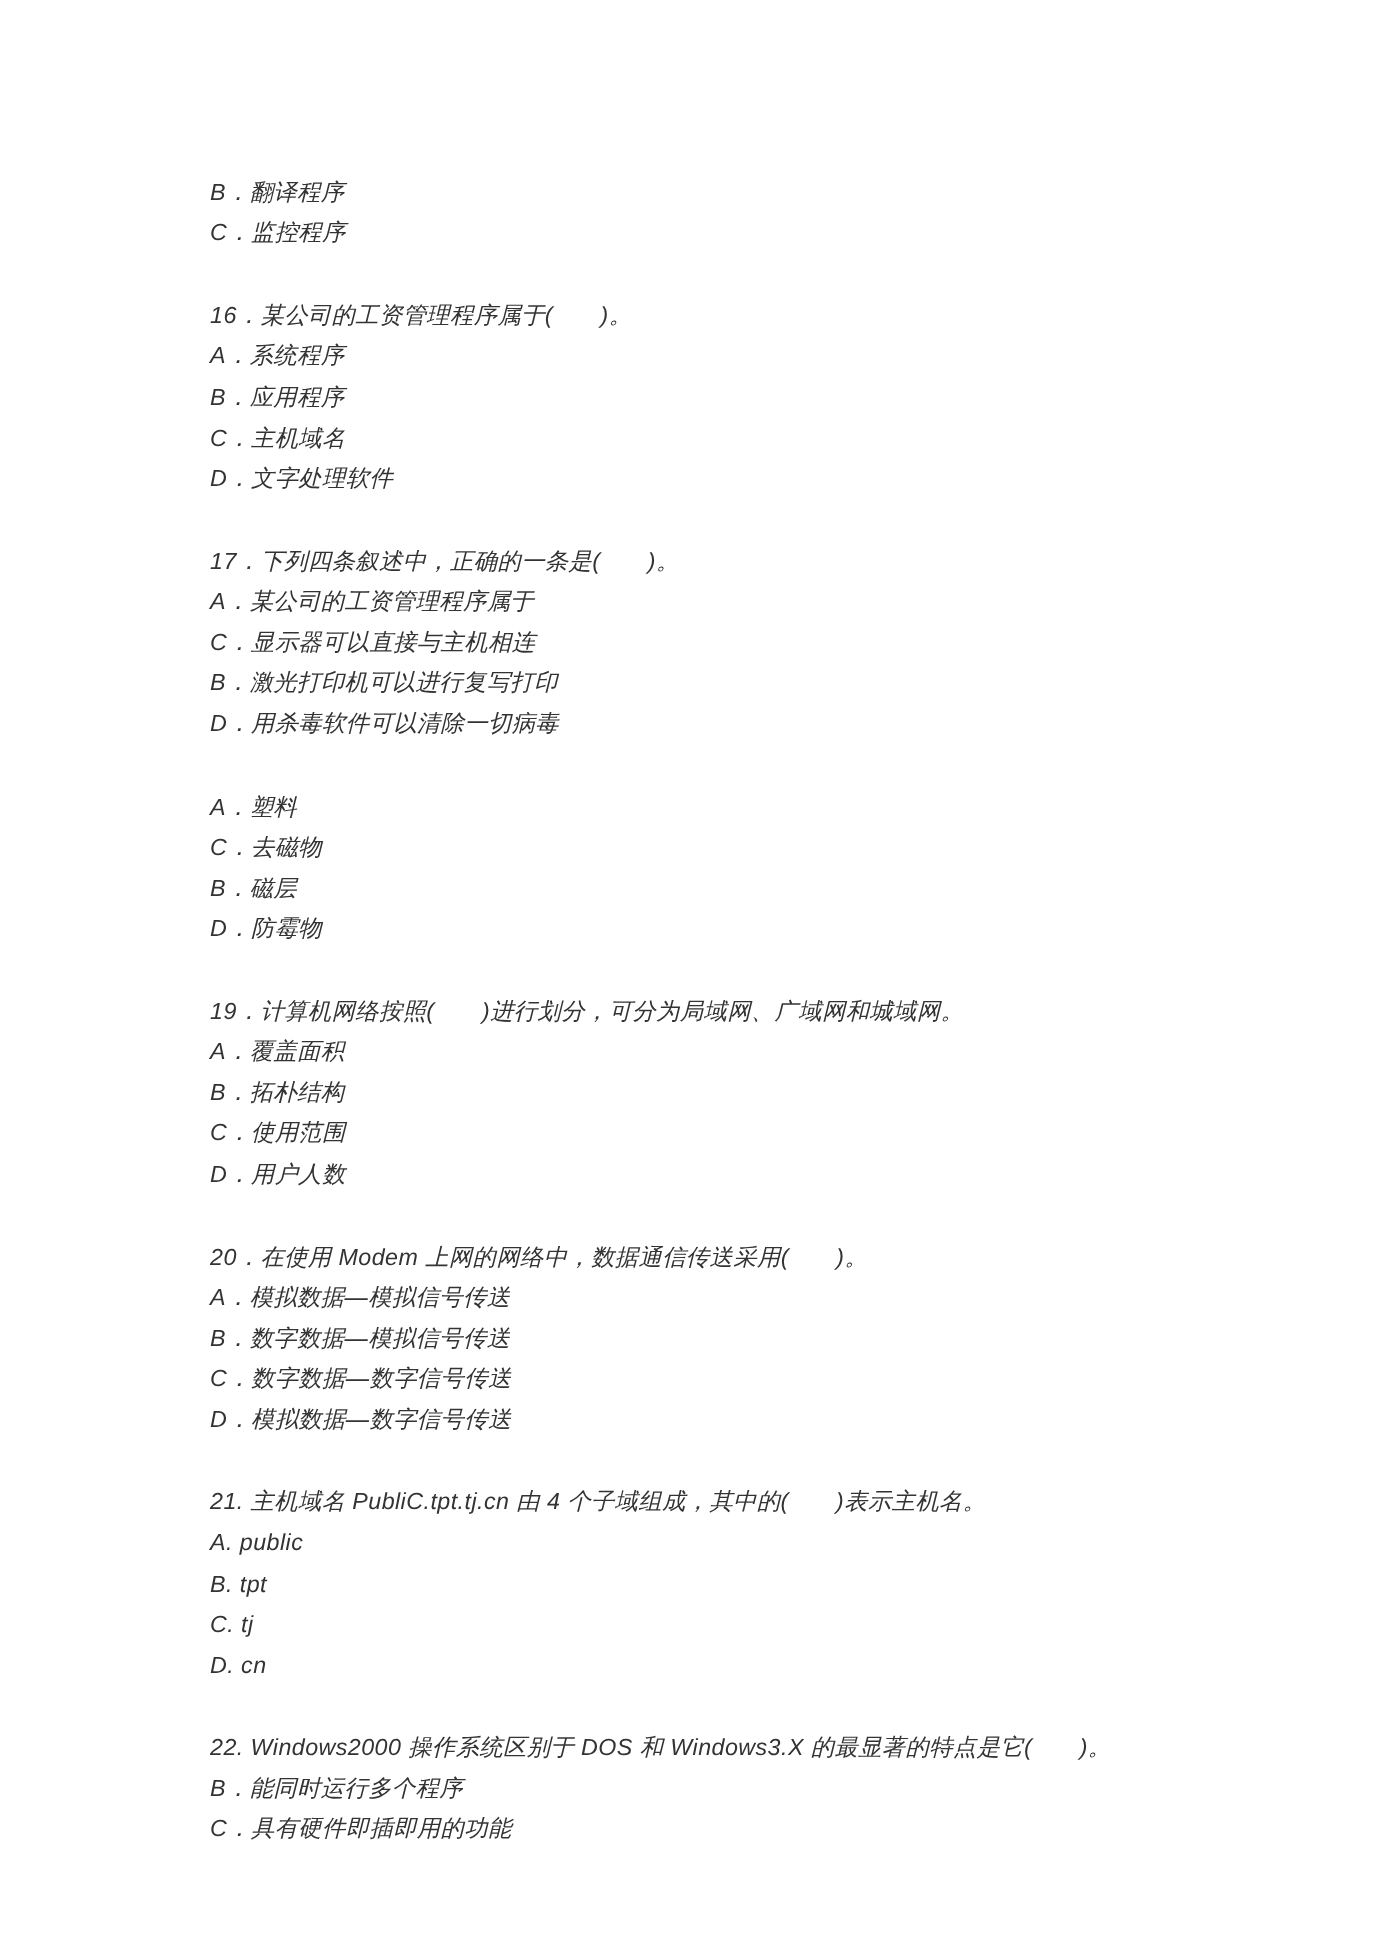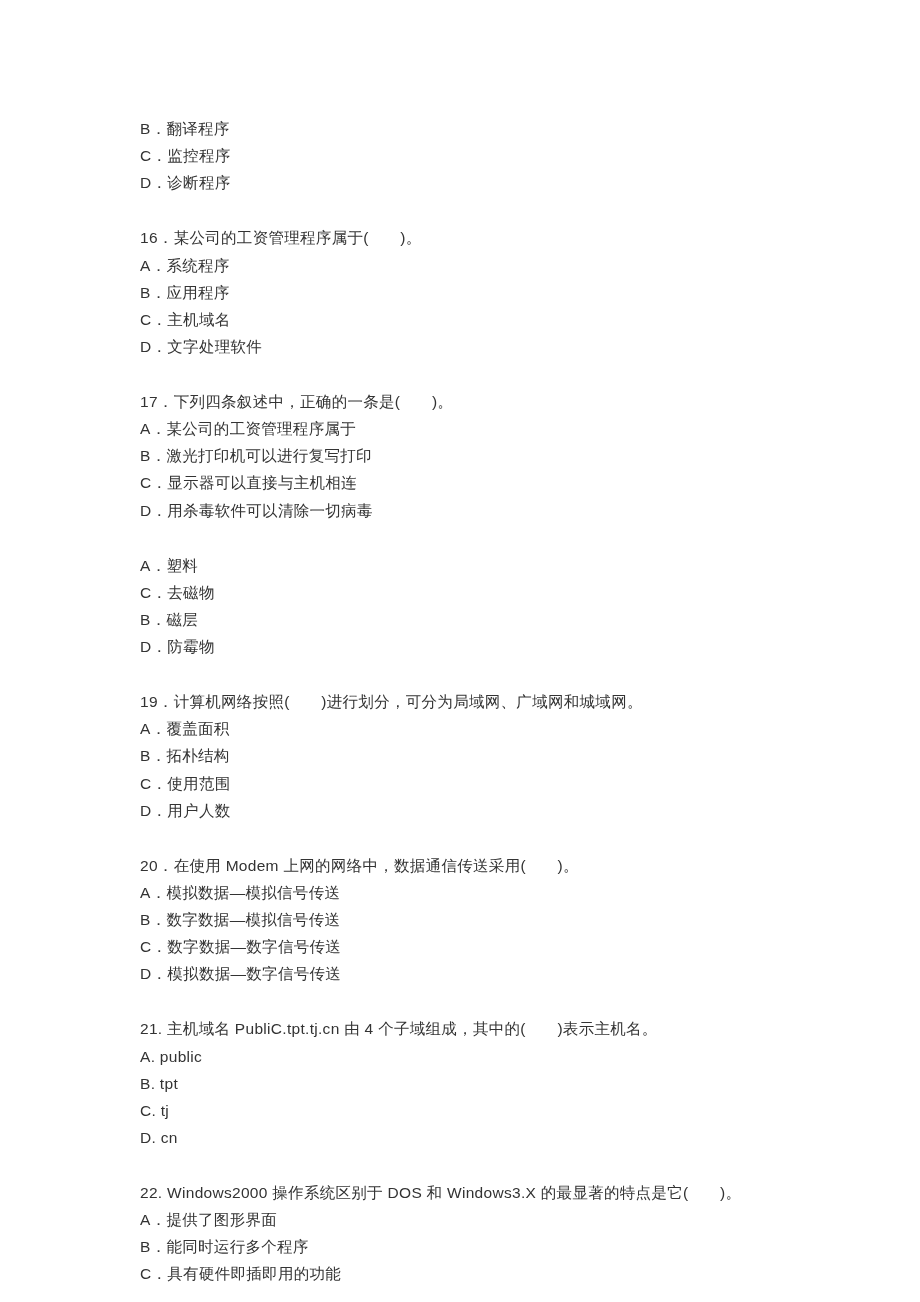--- a/index.html
+++ b/index.html
@@ -13,49 +13,49 @@
   }
   .page {
     width: 920px;
     min-height: 1302px;
     padding: 115px 140px 90px 140px;
     box-sizing: border-box;
     letter-spacing: 0.3px;
   }
   .block {
     margin-bottom: 28px;
+    font-style: italic;
   }
   .block:last-child {
     margin-bottom: 0;
   }
   .line {
     white-space: pre-wrap;
   }
 </style>
 </head>
 <body>
 
 <div class="page" id="page-root">
     <div class="block">
       <div class="line">B．翻译程序</div>
       <div class="line">C．监控程序</div>
-      <div class="line">D．诊断程序</div>
     </div>
     <div class="block">
       <div class="line">16．某公司的工资管理程序属于(　　)。</div>
       <div class="line">A．系统程序</div>
       <div class="line">B．应用程序</div>
       <div class="line">C．主机域名</div>
       <div class="line">D．文字处理软件</div>
     </div>
     <div class="block">
       <div class="line">17．下列四条叙述中，正确的一条是(　　)。</div>
       <div class="line">A．某公司的工资管理程序属于</div>
+      <div class="line">C．显示器可以直接与主机相连</div>
       <div class="line">B．激光打印机可以进行复写打印</div>
-      <div class="line">C．显示器可以直接与主机相连</div>
       <div class="line">D．用杀毒软件可以清除一切病毒</div>
     </div>
     <div class="block">
       <div class="line">A．塑料</div>
       <div class="line">C．去磁物</div>
       <div class="line">B．磁层</div>
       <div class="line">D．防霉物</div>
     </div>
     <div class="block">
       <div class="line">19．计算机网络按照(　　)进行划分，可分为局域网、广域网和城域网。</div>
@@ -73,17 +73,16 @@
     </div>
     <div class="block">
       <div class="line">21. 主机域名 PubliC.tpt.tj.cn 由 4 个子域组成，其中的(　　)表示主机名。</div>
       <div class="line">A. public</div>
       <div class="line">B. tpt</div>
       <div class="line">C. tj</div>
       <div class="line">D. cn</div>
     </div>
     <div class="block">
       <div class="line">22. Windows2000 操作系统区别于 DOS 和 Windows3.X 的最显著的特点是它(　　)。</div>
-      <div class="line">A．提供了图形界面</div>
       <div class="line">B．能同时运行多个程序</div>
       <div class="line">C．具有硬件即插即用的功能</div>
     </div>
   </div>
 
 </body></html>

